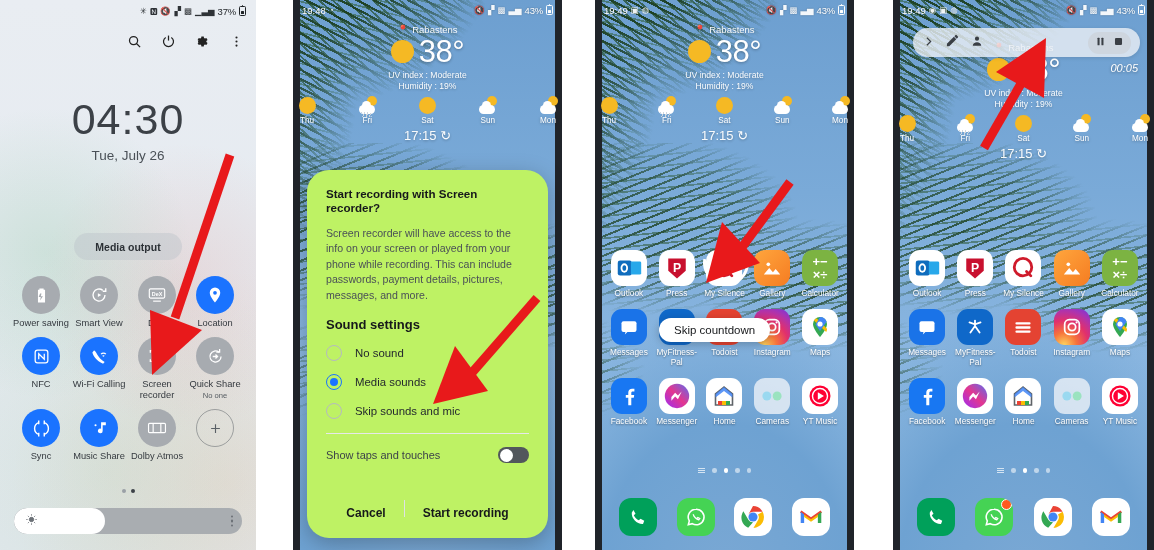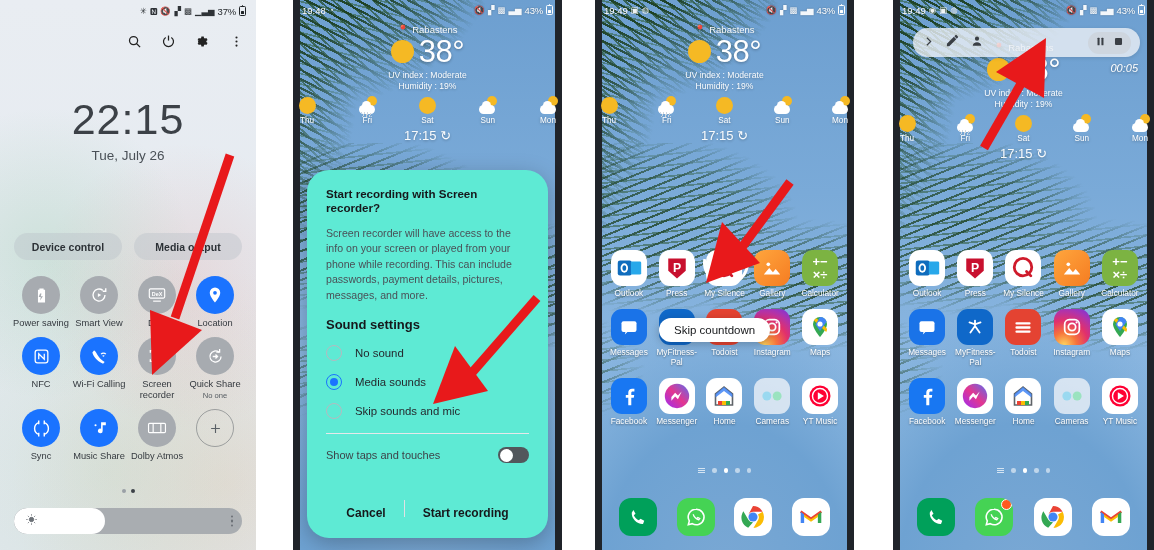--- a/index.html
+++ b/index.html
@@ -172,21 +172,21 @@
   .page-dots i { width: 4.5px; height: 4.5px; border-radius: 50%; background: rgba(255,255,255,.55); display: block; }
   .page-dots i.on { background: #fff; }
   .page-dots .home-ico { width: 7px; height: 5px; background: repeating-linear-gradient(#fff 0 1px, transparent 1px 2.2px); opacity:.7; }
 
   .dock { position: absolute; left: 14px; right: 14px; bottom: 14px; display: grid; grid-template-columns: repeat(4, 1fr); }
   .dock .app-ico { width: 38px; height: 38px; border-radius: 12px; margin: 0 auto; }
 
   
   .dialog {
     position: absolute; left: 14px; right: 14px; top: 170px; bottom: 12px;
-    background: #5eead4; border-radius: 22px; padding: 17px 19px 12px;
+    background: #bef264; border-radius: 22px; padding: 17px 19px 12px;
     box-shadow: 0 6px 22px rgba(0,0,0,.26); z-index: 8;
     display:flex; flex-direction: column;
   }
   .dlg-title { font-size: 11.6px; font-weight: 700; color: #16181b; line-height: 1.25; }
   .dlg-body { font-size: 10.6px; color: #4a5057; line-height: 1.46; margin-top: 10px; }
   .dlg-sub { font-size: 13px; font-weight: 700; color: #16181b; margin-top: 14px; }
   .radio-row { display: flex; align-items: center; gap: 13px; margin-top: 13px; }
   .radio {
     width: 16px; height: 16px; border-radius: 50%; border: 1.6px solid #b5babf; flex: 0 0 auto;
     display:flex; align-items:center; justify-content:center;
@@ -269,26 +269,25 @@
       <span>
         <svg width="15" height="15" viewBox="0 0 24 24" fill="#222">
           <circle cx="12" cy="5.5" r="1.7"></circle>
             <circle cx="12" cy="12" r="1.7"></circle>
             <circle cx="12" cy="18.5" r="1.7"></circle>
         </svg>
       </span>
     </div>
 
     <div class="qs-clock">
-      <div class="qs-time">22:15</div>
+      <div class="qs-time">04:30</div>
       <div class="qs-date">Tue, July 26</div>
     </div>
 
     <div class="qs-pills">
-      <div class="qs-pill">Device control</div>
       <div class="qs-pill">Media output</div>
     </div>
 
     <div class="qs-grid">
 
       <div class="tile">
         <div class="tile-ico">
           <svg width="17" height="17" viewBox="0 0 24 24" fill="#fff">
               <path d="M9 2h6v2h2v18H7V4h2V2zm1 7-2 5h3l-1 5 4-6h-3l1-4h-2z"></path>
             </svg>

